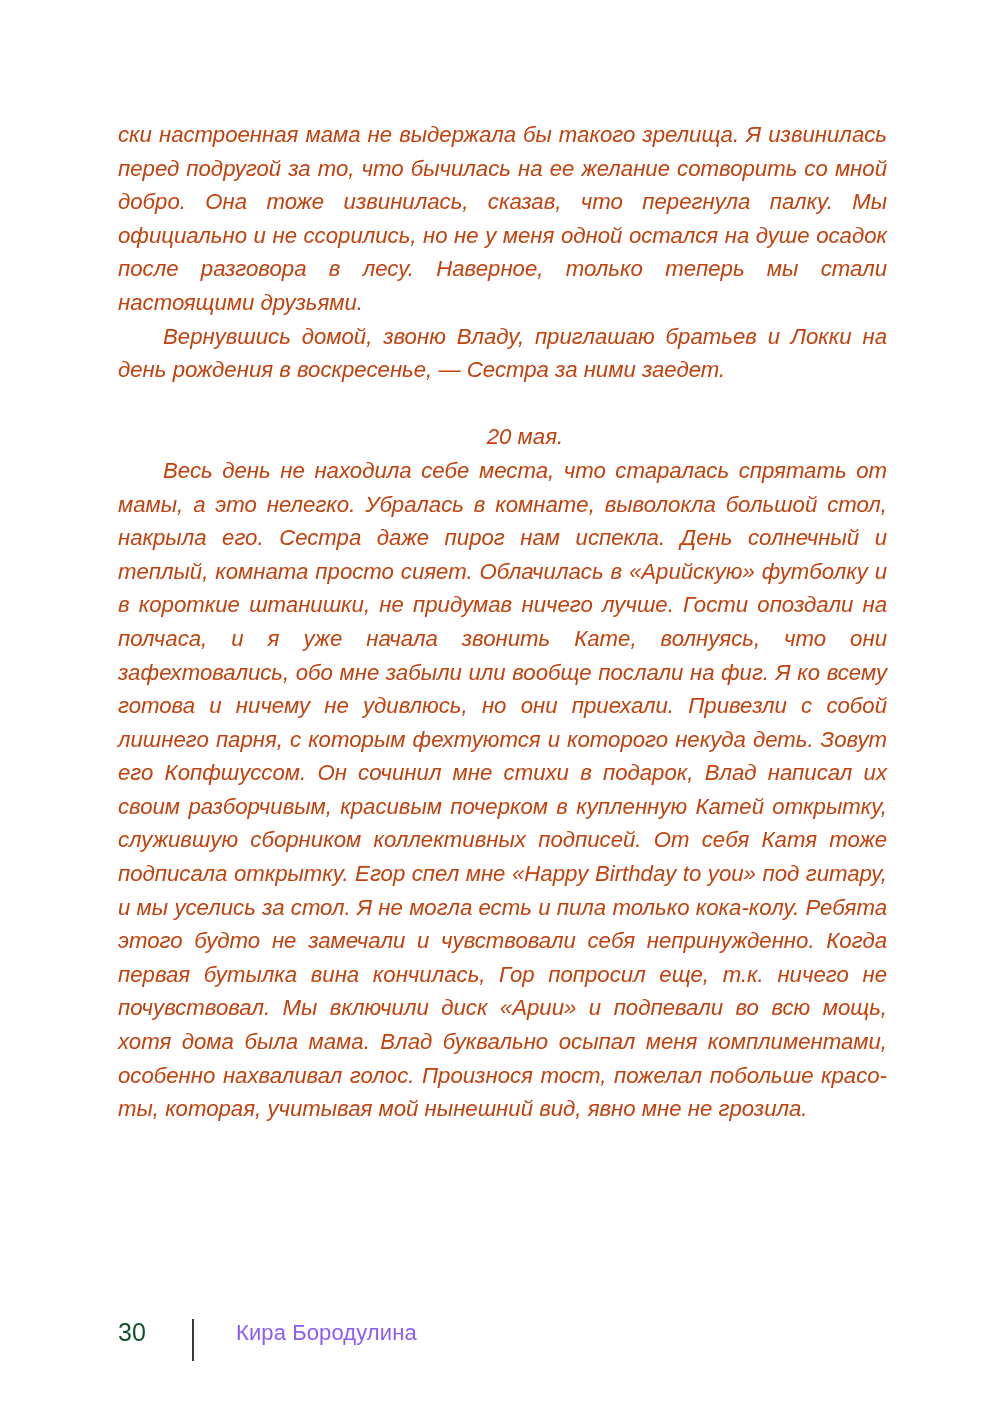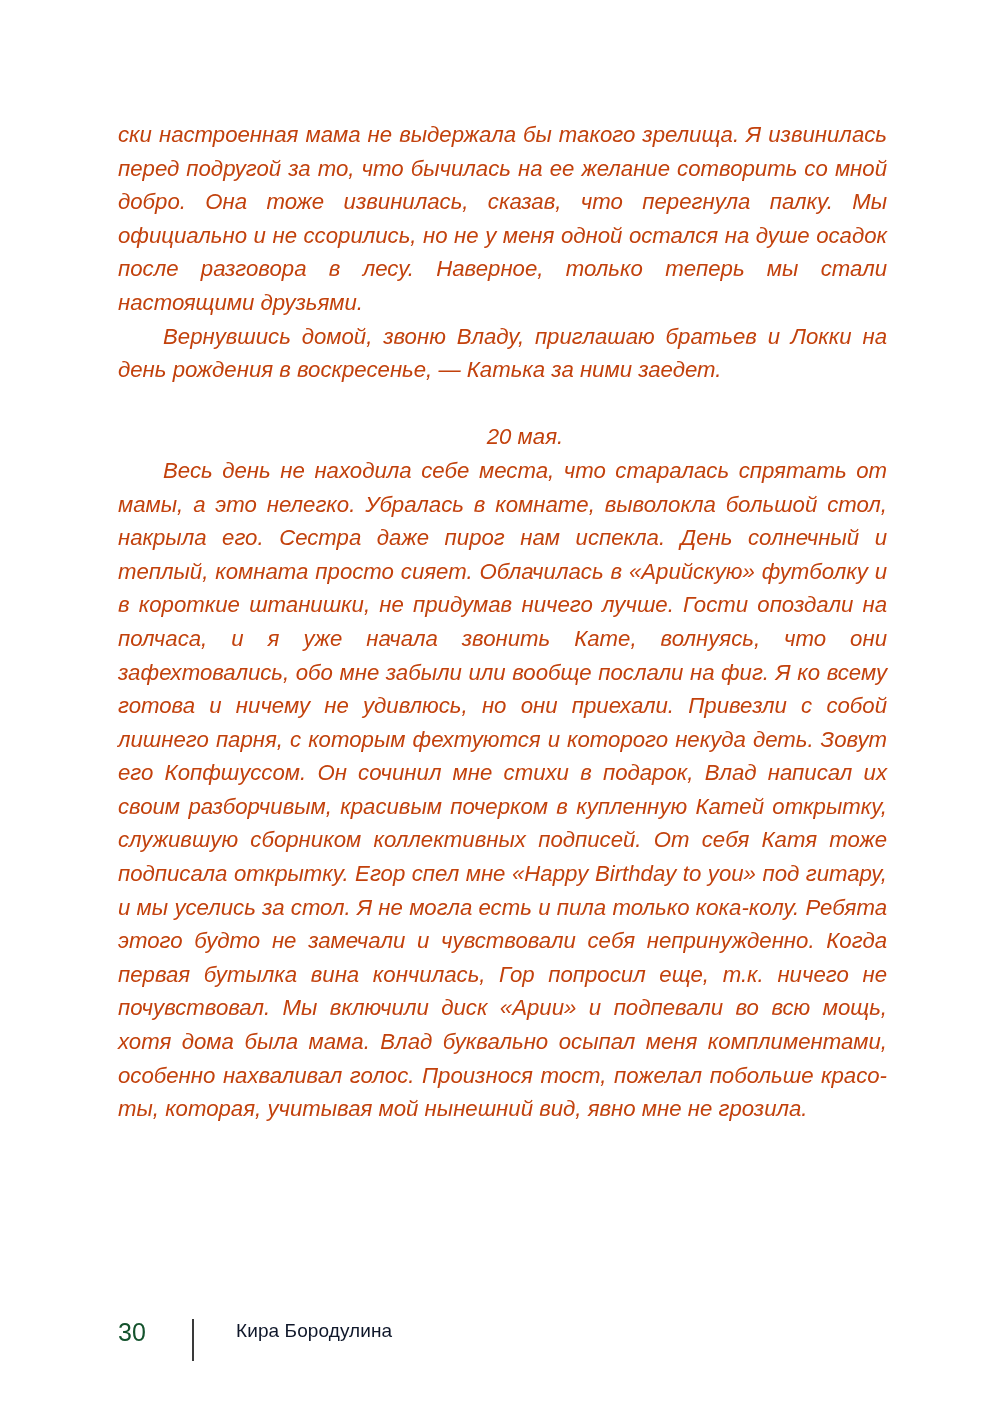--- a/index.html
+++ b/index.html
@@ -71,35 +71,35 @@
     top: 1px;
     width: 2px;
     height: 42px;
     background: #3a3a3a;
   }
   .footer-author {
     position: absolute;
     left: 118px;
     top: 2px;
     font-family: "Liberation Sans", "DejaVu Sans", sans-serif;
-    font-size: 19px;
-    color: #0f172a;
+    font-size: 22px;
+    color: #8b5cf6;
     letter-spacing: 0.1px;
   }
 </style>
 </head>
 <body>
 
 <div class="page">
 
   <div class="text-block">
 
     <p class="para">ски настроенная мама не выдержала бы такого зрелища. Я извинилась перед подругой за то, что бычилась на ее жела­ние сотворить со мной добро. Она тоже извинилась, сказав, что перегнула палку. Мы официально и не ссорились, но не у меня одной остался на душе осадок после разговора в лесу. Наверное, только теперь мы стали настоящими дру­зьями.</p>
 
-    <p class="para indent">Вернувшись домой, звоню Владу, приглашаю братьев и Локки на день рождения в воскресенье, — Катька за ними заедет.</p>
+    <p class="para indent">Вернувшись домой, звоню Владу, приглашаю братьев и Локки на день рождения в воскресенье, — Сестра за ними заедет.</p>
 
     <div class="gap"></div>
 
     <p class="date-line">20 мая.</p>
 
     <p class="para indent">Весь день не находила себе места, что старалась спря­тать от мамы, а это нелегко. Убралась в комнате, выво­локла большой стол, накрыла его. Сестра даже пирог нам испекла. День солнечный и теплый, комната просто сияет. Облачилась в «Арийскую» футболку и в короткие штаниш­ки, не придумав ничего лучше. Гости опоздали на полчаса, и я уже начала звонить Кате, волнуясь, что они зафехтовались, обо мне забыли или вообще послали на фиг. Я ко всему гото­ва и ничему не удивлюсь, но они приехали. Привезли с собой лишнего парня, с которым фехтуются и которого некуда деть. Зовут его Копфшуссом. Он сочинил мне стихи в пода­рок, Влад написал их своим разборчивым, красивым почер­ком в купленную Катей открытку, служившую сборником коллективных подписей. От себя Катя тоже подписала от­крытку. Егор спел мне «Happy Birthday to you» под гитару, и мы уселись за стол. Я не могла есть и пила только кока-колу. Ребята этого будто не замечали и чувствовали себя непринужденно. Когда первая бутылка вина кончилась, Гор попросил еще, т.к. ничего не почувствовал. Мы включили диск «Арии» и подпевали во всю мощь, хотя дома была мама. Влад буквально осыпал меня комплиментами, особенно на­хваливал голос. Произнося тост, пожелал побольше красо­ты, которая, учитывая мой нынешний вид, явно мне не гро­зила.</p>
 
   </div>
 
   <div class="footer">

